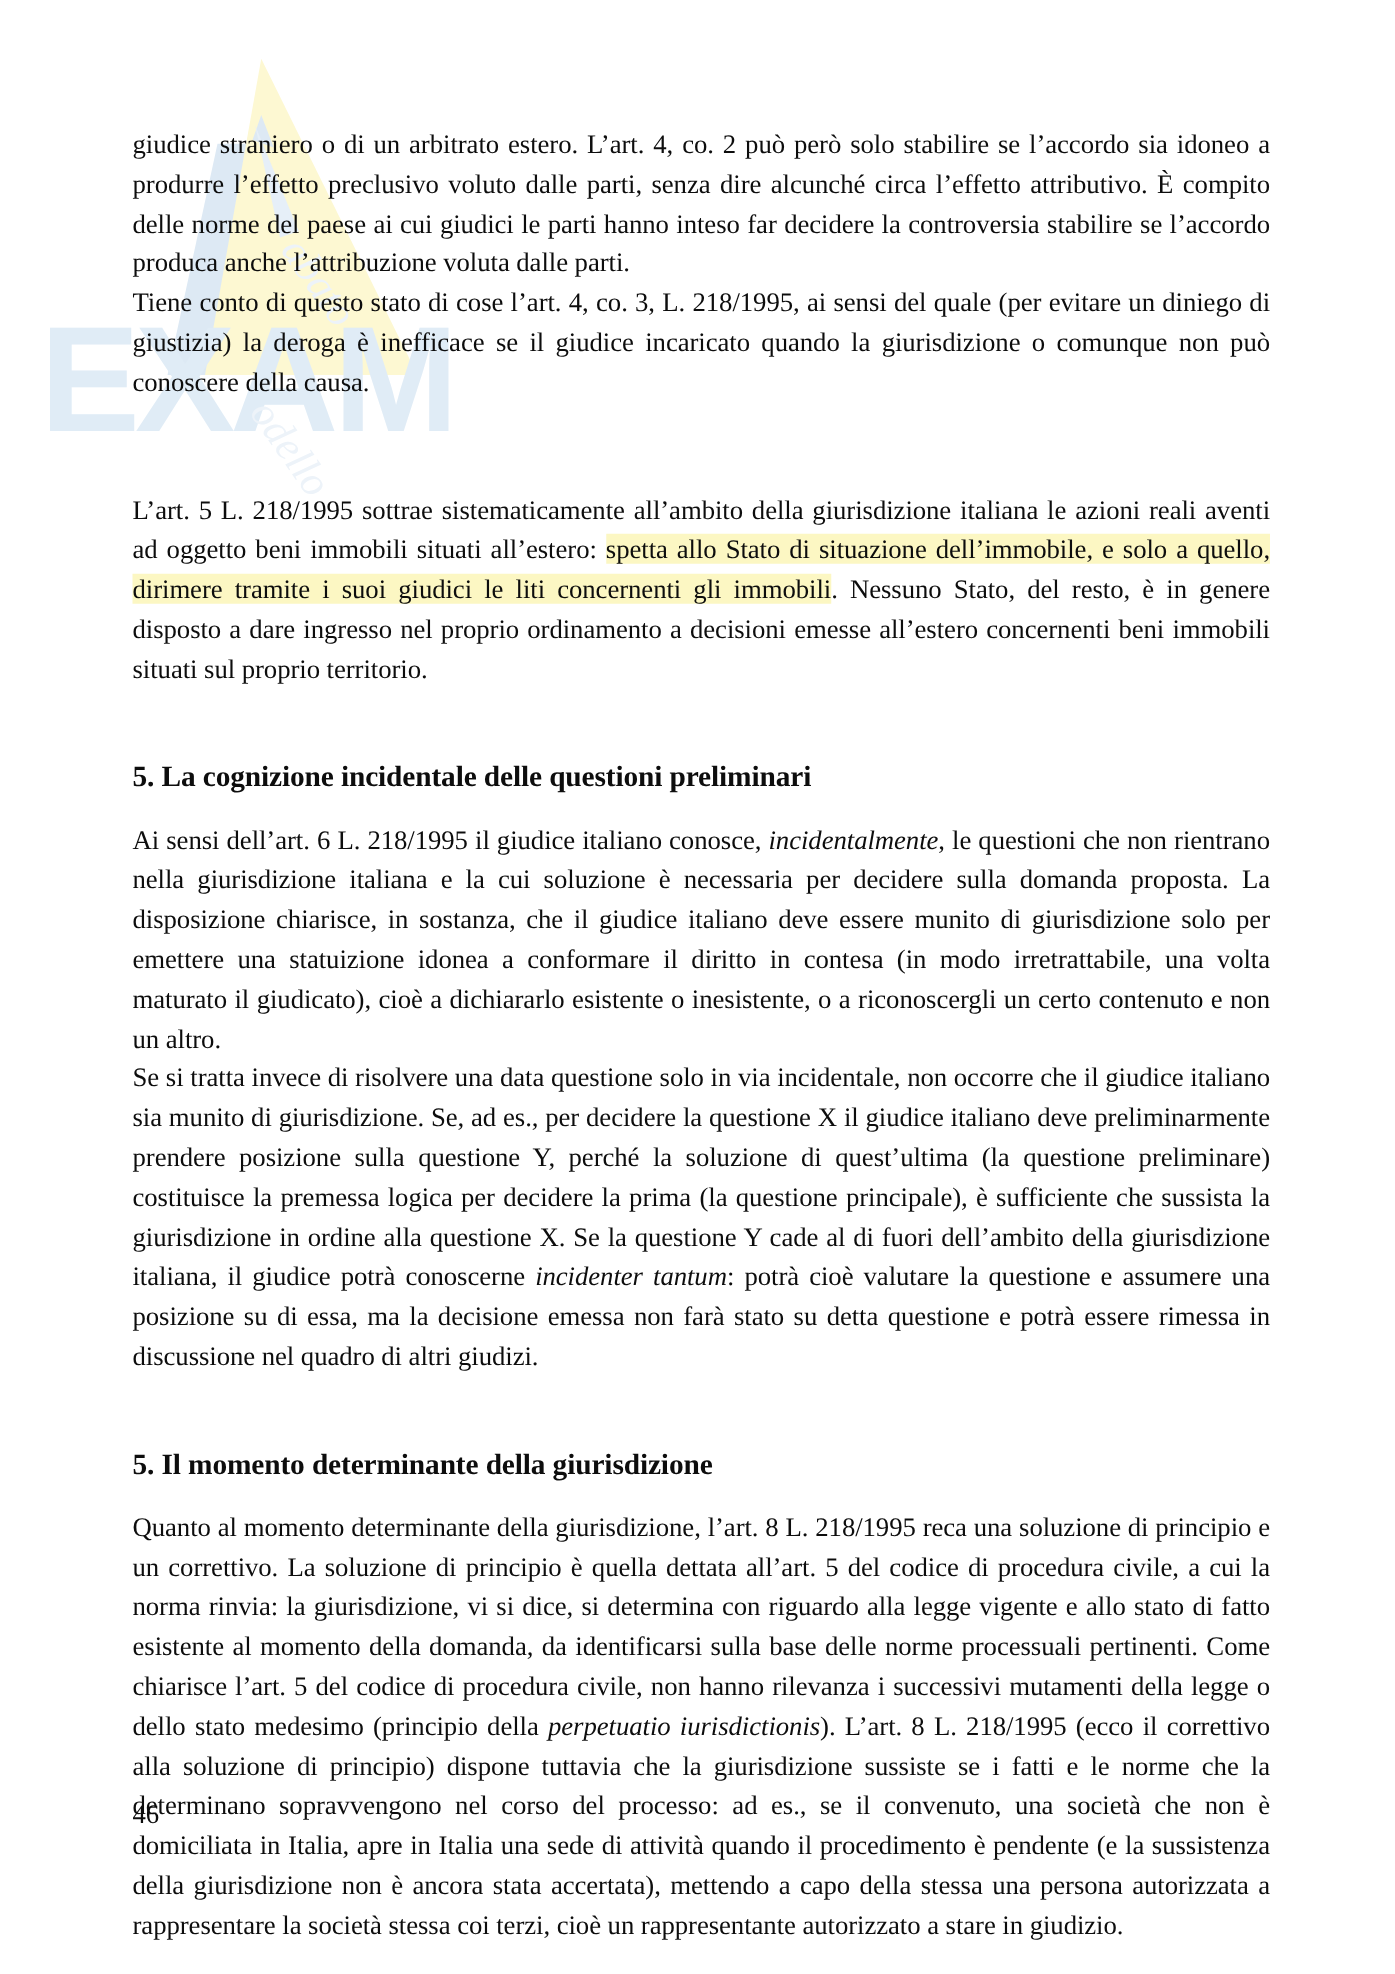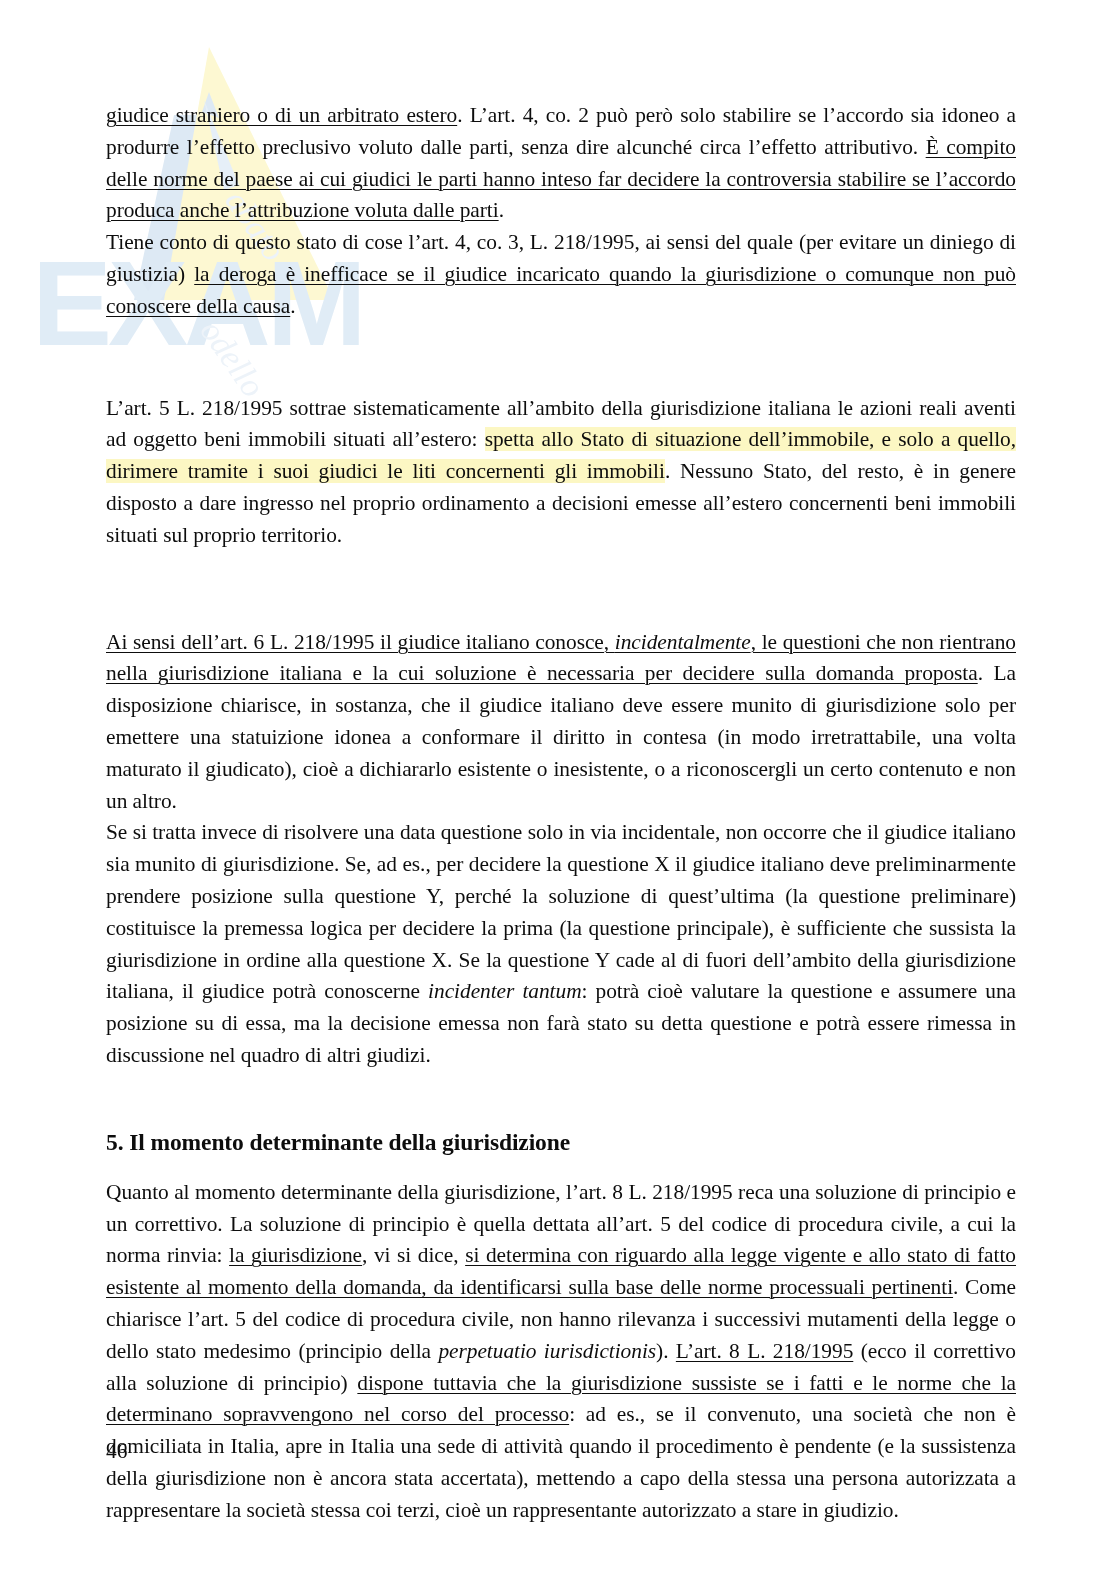--- a/index.html
+++ b/index.html
@@ -54,21 +54,21 @@
     font-size: 23.5px;
     line-height: 30px;
     font-weight: bold;
     letter-spacing: -0.1px;
   }
 
   .gap-before-h { height: 50px; }
   .gap-after-h  { height: 20px; }
   .gap-section  { height: 55px; }
 
-  .u  { text-decoration: underline; text-decoration-thickness: 1px; text-underline-offset: 2.5px; }
+  .u  { text-decoration-thickness: 1px; text-underline-offset: 2.5px; }
   .it { font-style: italic; }
   .hl { background-color: #fcf7c3; }
 
   .pagenum {
     position: absolute;
     left: 106px;
     top: 1438px;
     font-size: 21.4px;
     line-height: 26px;
     z-index: 2;
@@ -102,20 +102,21 @@
     <p class="body"><span class="u">giudice straniero o di un arbitrato estero</span><span>. L’art. 4, co. 2 può però solo stabilire se l’accordo sia idoneo  a produrre l’effetto preclusivo voluto dalle parti, senza dire alcunché circa l’effetto attributivo. </span><span class="u">È compito delle norme del paese ai cui giudici le parti hanno inteso far decidere la controversia stabilire se l’accordo produca anche l’attribuzione voluta dalle parti</span><span>.</span></p>
 
     <p class="body"><span>Tiene conto di questo stato di cose l’art. 4, co. 3, L. 218/1995, ai sensi del quale (per evitare un diniego di giustizia) </span><span class="u">la deroga è inefficace se il giudice incaricato quando la giurisdizione o comunque non può conoscere della causa</span><span>.</span></p>
 
     <div class="gap-before-h"></div>
     <div class="gap-after-h"></div>
 
     <p class="body"><span>L’art. 5 L. 218/1995 sottrae sistematicamente all’ambito della giurisdizione italiana le azioni reali aventi ad oggetto beni immobili situati all’estero: </span><span class="hl">spetta allo Stato di situazione dell’immobile, e solo a quello, dirimere tramite i suoi giudici le liti concernenti gli immobili</span><span>. Nessuno Stato, del resto, è in genere disposto a dare ingresso nel proprio ordinamento a decisioni emesse all’estero concernenti beni immobili situati sul proprio territorio.</span></p>
 
     <div class="gap-section"></div>
+    <h2 class="heading">5. La cognizione incidentale delle questioni preliminari</h2>
     <div class="gap-after-h"></div>
 
     <p class="body"><span class="u">Ai sensi dell’art. 6 L. 218/1995 il giudice italiano conosce, </span><span class="u it">incidentalmente</span><span class="u">, le questioni che non rientrano nella giurisdizione italiana e la cui soluzione è necessaria per decidere sulla domanda proposta</span><span>. La disposizione chiarisce, in sostanza, che il giudice italiano deve essere munito di giurisdizione solo per emettere una statuizione idonea a conformare il diritto in contesa (in modo irretrattabile, una volta maturato il giudicato), cioè a dichiararlo esistente o inesistente, o a riconoscergli un certo contenuto e non un altro.</span></p>
 
     <p class="body"><span>Se si tratta invece di risolvere una data questione solo in via incidentale, non occorre che il giudice italiano sia munito di giurisdizione. Se, ad es., per decidere la questione X il giudice italiano deve preliminarmente prendere posizione sulla questione Y, perché la soluzione di quest’ultima (la questione preliminare) costituisce la premessa logica per decidere la prima (la questione principale), è sufficiente che sussista la giurisdizione in ordine alla questione X. Se la questione Y cade al di fuori dell’ambito della giurisdizione italiana, il giudice potrà conoscerne </span><span class="it">incidenter tantum</span><span>: potrà cioè valutare la questione e assumere una posizione su di essa, ma la decisione emessa non farà stato su detta questione e potrà essere rimessa in discussione nel quadro di altri giudizi.</span></p>
 
     <div class="gap-section"></div>
     <h2 class="heading">5. Il momento determinante della giurisdizione</h2>
     <div class="gap-after-h"></div>
 

